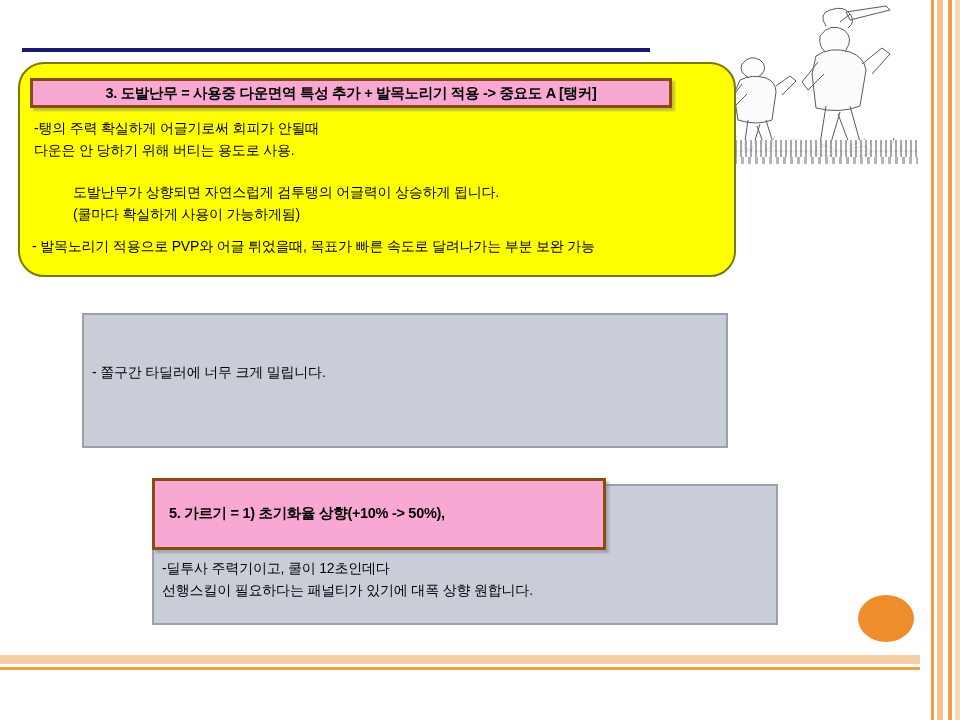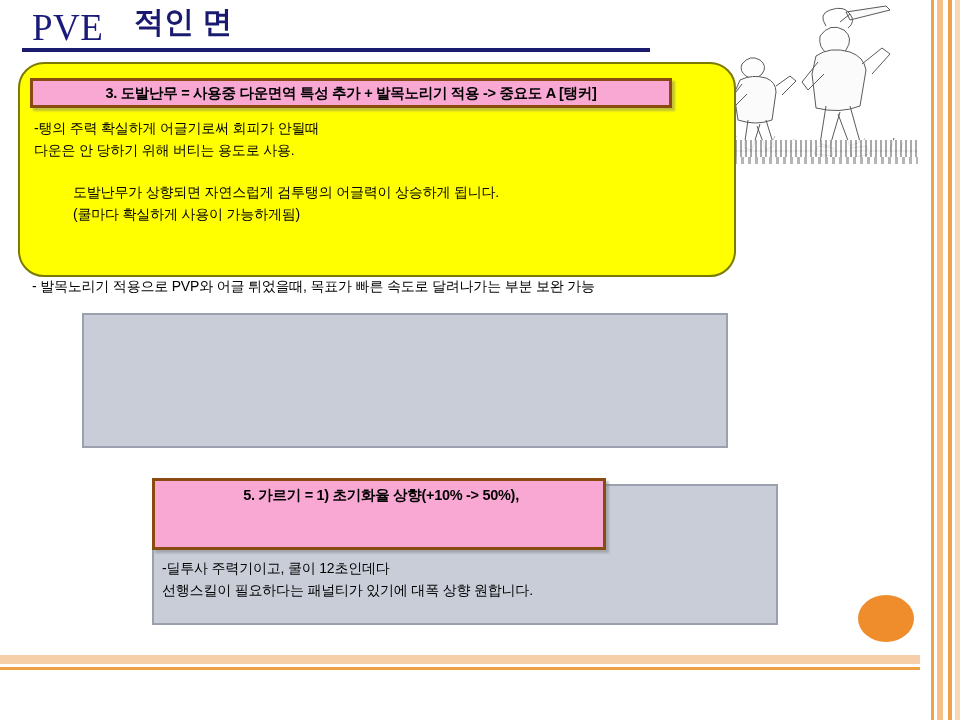--- a/index.html
+++ b/index.html
@@ -185,40 +185,40 @@
     left: 90px;
     top: 326px;
     width: 504px;
     height: 30px;
   }
   .hdr-5 {
     left: 152px;
     top: 478px;
     width: 454px;
     height: 72px;
-    flex-direction: row;
+    flex-direction: column;
     align-items: flex-start;
     justify-content: center;
     padding: 4px 10px 4px 14px;
     line-height: 1.45;
   }
   .hdr-5 .l2 { padding-left: 58px; }
   .hdr-5 .l3 { padding-left: 170px; }
 
   .body-text {
     position: absolute;
     color: #000000;
     font-size: 14px;
     line-height: 1.55;
     letter-spacing: -0.2px;
     white-space: pre-line;
   }
   .txt-3a { left: 34px; top: 118px; width: 640px; }
   .txt-3b { left: 34px; top: 182px; width: 660px; margin-left: 39px; }
-  .txt-3c { left: 32px; top: 236px; width: 680px; margin-top: 40px; }
+  .txt-3c { left: 32px; top: 236px; width: 680px; }
 
   .txt-4a { left: 92px; top: 362px; width: 600px; }
   .txt-4b { left: 108px; top: 398px; width: 610px; }
 
   .txt-5a { left: 162px; top: 558px; width: 600px; }
 </style>
 </head>
 <body>
 
 <div class="slide">
@@ -227,24 +227,20 @@
     <div class="stripe stripe-a"></div>
     <div class="stripe stripe-b"></div>
     <div class="stripe stripe-c"></div>
     <div class="stripe stripe-d"></div>
   </div>
 
   <div class="bottom-band"></div>
   <div class="bottom-band2"></div>
   <div class="orange-dot"></div>
 
-  <div class="title-area">
-    <span class="title-main">PVE</span>
-    <span class="title-sub">적인 면</span>
-  </div>
   <div class="title-rule"></div>
 
   <div class="sketch">
     <svg width="268" height="166" viewBox="0 0 268 166" xmlns="http://www.w3.org/2000/svg">
       <g stroke="#5a5a5a" fill="none" stroke-width="1">
 
         <path d="M196 12 L236 6 L240 10 L200 20 Z" fill="#fafafa"></path>
         <path d="M190 22 L200 14"></path>
 
         <path d="M170 36 q10 -14 24 -6 q10 8 2 20 q-8 10 -18 4 q-10 -6 -8 -18 Z" fill="#fdfdfd"></path>
@@ -281,20 +277,21 @@
 
   <div class="body-text txt-3a">-탱의 주력 확실하게 어글기로써 회피가 안될때
  다운은 안 당하기 위해 버티는 용도로 사용.</div>
   <div class="body-text txt-3b">도발난무가 상향되면 자연스럽게 검투탱의 어글력이 상승하게 됩니다.
 (쿨마다 확실하게 사용이 가능하게됨)</div>
   <div class="body-text txt-3c">- 발목노리기 적용으로 PVP와 어글 튀었을때, 목표가 빠른 속도로 달려나가는 부분 보완 가능</div>
 
   <div class="panel grey-panel-1"></div>
 
 
+  <div class="body-text txt-4a">- 쫄구간 타딜러에 너무 크게 밀립니다.</div>
 
   <div class="panel grey-panel-2"></div>
 
   <div class="header-box hdr-5">
     <span class="l1">5. 가르기 = 1) 초기화율 상향(+10% -&gt; 50%),</span>
   </div>
 
   <div class="body-text txt-5a">-딜투사 주력기이고, 쿨이 12초인데다
    선행스킬이 필요하다는 패널티가 있기에 대폭 상향 원합니다.</div>
 

